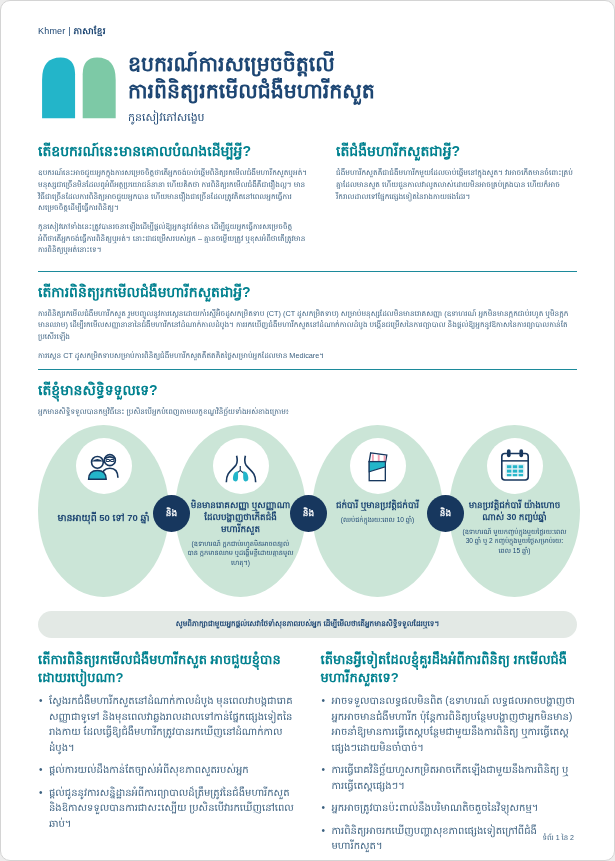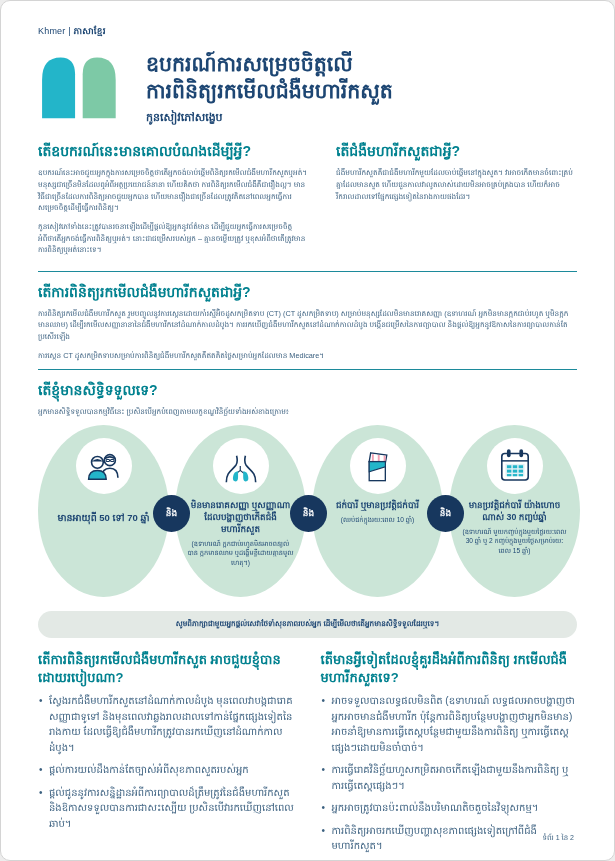--- a/index.html
+++ b/index.html
@@ -6,24 +6,24 @@
   html,body { background:#ededed; font-family:"Liberation Sans","DejaVu Sans",sans-serif; }
   .page {
     position:relative; width:615px; height:861px; margin:0 auto;
     background:#ffffff; border:1px solid #d4d4d4; border-radius:10px;
     padding:24px 37px 22px 37px; overflow:hidden; color:#1d4673;
   }
   
   .lang { font-size:9px; color:#1d4673; letter-spacing:.2px; }
   .lang .native { font-weight:bold; }
   
-  .masthead { display:flex; gap:22px; margin-top:13px; align-items:flex-start; }
+  .masthead { display:flex; gap:4px; margin-top:13px; align-items:flex-start; }
   .lungs { flex:0 0 auto; margin-top:3px; }
   .titles h1 { font-size:20.5px; line-height:1.3; font-weight:bold; color:#1d4673; }
-  .subtitle { font-size:11px; font-weight:bold; margin-top:6px; color:#1d4673; }
+  .subtitle { font-size:11px; font-weight:normal; margin-top:6px; color:#1d4673; }
   
   h2.teal { color:#00818f; font-size:14px; font-weight:bold; margin-bottom:6px; line-height:1.35; }
   p.body { font-size:7.3px; line-height:1.6; color:#3c6180; margin-bottom:7px; text-align:left; }
   .two-col { display:flex; gap:26px; }
   .sec1 { margin-top:16px; }
   .sec1 .colL { flex:0 0 272px; }
   .sec1 .colR { flex:1; }
   hr.div { border:none; border-top:1px solid #1c8a9b; margin:8px 0 11px 0; }
   .sec2 { }
   .sec3 { }

